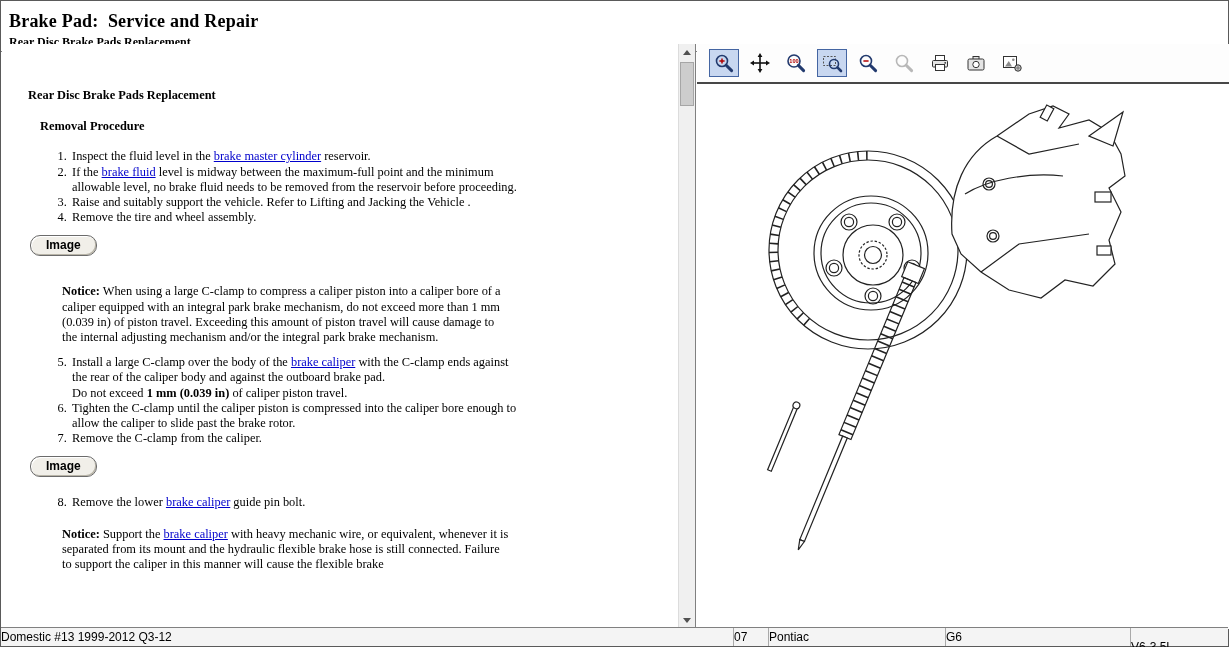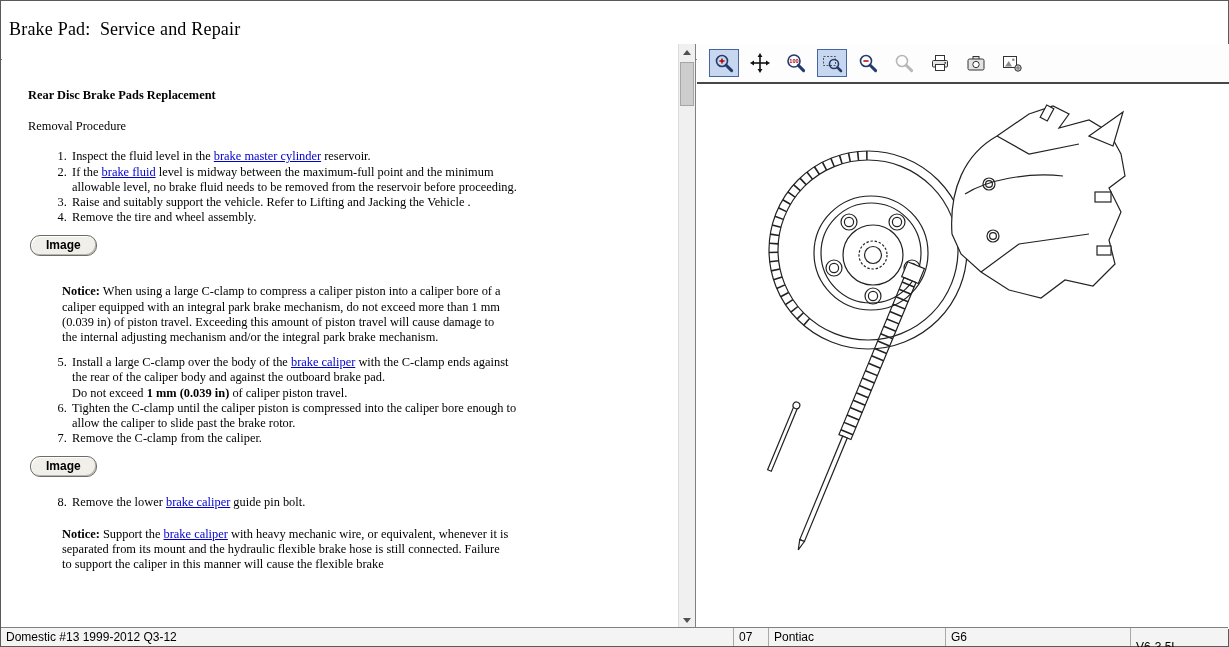--- a/index.html
+++ b/index.html
@@ -1,31 +1,31 @@
 <!DOCTYPE html>
 <html style="--link-color: #0000cc; --sel-bg: #c8d7f0; --sel-border: #4465a2;"><head>
 <meta charset="utf-8">
 <style>
   html,body{margin:0;padding:0;background:#fff;}
   body{width:1229px;height:647px;position:relative;overflow:hidden;
        font-family:"Liberation Serif", serif;color:#000;}
   .app{position:absolute;inset:0;border:1px solid #5a5a5a;box-sizing:border-box;background:#fff;}
 
   
-  .header{position:absolute;left:0;top:16px;right:0;height:42px;border-bottom:1px solid #808080;background:#fff;}
+  .header{position:absolute;left:0;top:8px;right:0;height:42px;border-bottom:1px solid #808080;background:#fff;font-weight:bold;}
   .title{position:absolute;left:8px;top:2px;font-size:18px;letter-spacing:.2px;white-space:pre;}
   .subtitle{position:absolute;left:8px;top:26px;font-size:12px;white-space:pre;}
 
   
   .doc-pane{position:absolute;left:1px;top:43px;width:694px;height:585px;background:#fff;
             border-right:1px solid #808080;box-sizing:border-box;overflow:hidden;}
   .doc-content{position:absolute;left:0;top:0;width:660px;padding:44px 0 0 26px;
                font-size:12.4px;line-height:15.2px;}
   .doc-h{font-weight:bold;margin:0 0 16px 0;}
-  .doc-h2{font-weight:normal;margin:0 0 15px 0;}
+  .doc-h2{font-weight:bold;margin:0 0 15px 12px;}
   .caution{margin:0 0 8px 34px;width:448px;}
   .notice{margin:16px 0 10px 34px;width:448px;}
   ol.steps{margin:6px 0 0 0;padding:0 0 0 42px;}
   ol.steps li{width:452px;margin:0;padding-left:2px;}
   .b{font-weight:bold;}
   a.doc-link{color:var(--link-color,#0000cc);text-decoration:underline;cursor:pointer;}
   .image-btn{display:inline-block;margin:10px 0 12px 2px;padding:2px 15px 3px 15px;
              font-family:"Liberation Sans",sans-serif;font-size:12px;font-weight:bold;
              background:#f1efe9;border:1px solid #6b6b6b;border-radius:10px;
              box-shadow:inset 1px 1px 0 #ffffff, inset -1px -1px 0 #b9b5a8;cursor:pointer;}
@@ -44,21 +44,21 @@
   .img-toolbar{position:absolute;left:0;top:0;right:0;height:40px;background:#fdfdfd;
                border-bottom:2px solid #474747;display:flex;align-items:center;gap:6px;padding-left:12px;box-sizing:border-box;}
   .tbtn{width:30px;height:28px;display:flex;align-items:center;justify-content:center;border:1px solid transparent;cursor:pointer;background:transparent;padding:0;}
   .tbtn.selected{background:var(--sel-bg,#c8d7f0);border:1px solid var(--sel-border,#4465a2);}
   .tbtn svg{display:block;}
   .drawing{position:absolute;left:0;top:40px;right:0;bottom:0;overflow:hidden;cursor:crosshair;}
 
   
   .statusbar{position:absolute;left:0;right:0;bottom:0;height:19px;background:#f4f4f4;border-top:1px solid #808080;
              font-family:"Liberation Sans",sans-serif;font-size:12px;box-sizing:border-box;}
-  .sb-cell{position:absolute;top:0;height:18px;line-height:18px;padding-left:5px;border-right:1px solid #a9a9a9;
+  .sb-cell{position:absolute;top:0;height:18px;line-height:18px;border-right:1px solid #a9a9a9;
            white-space:nowrap;overflow:hidden;box-sizing:border-box;}
   .sb-cell.c0{left:0;width:733px;}
   .sb-cell.c1{left:733px;width:35px;}
   .sb-cell.c2{left:768px;width:177px;}
   .sb-cell.c3{left:945px;width:185px;}
   .sb-cell.c4{left:1130px;width:99px;border-right:none;margin-top:10px;}
 </style>
 </head>
 <body>
 

